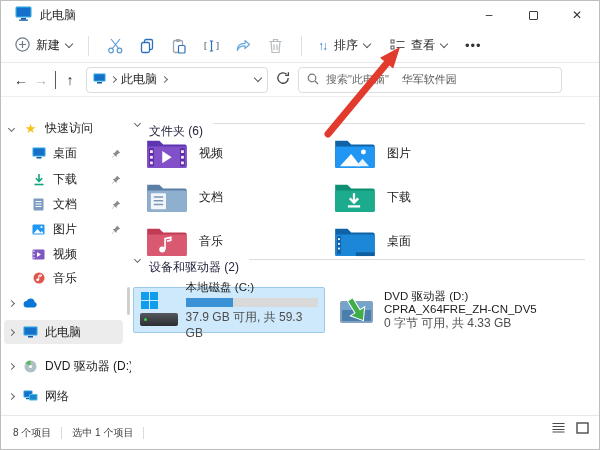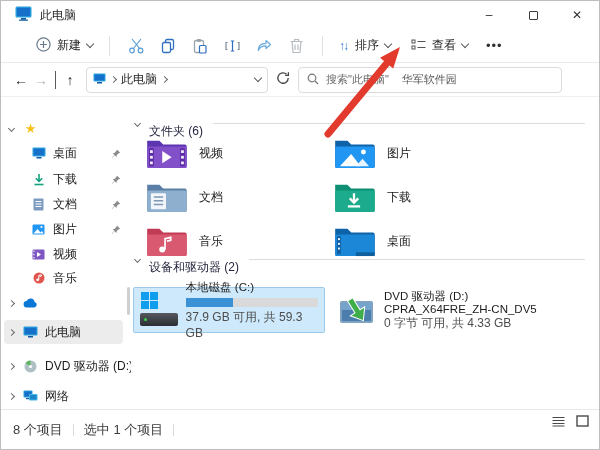--- a/index.html
+++ b/index.html
@@ -8,21 +8,21 @@
 
   
   .titlebar { position:absolute; left:0; top:0; right:0; height:28px; display:flex; align-items:center; background:#fff; }
   .titlebar .appicon { margin-left:14px; }
   .titlebar .title { margin-left:8px; font-size:12px; color:#1f1f1f; }
   .winbtns { position:absolute; right:0; top:0; height:28px; display:flex; }
   .winbtn { width:44px; height:28px; display:flex; align-items:center; justify-content:center; font-size:12px; color:#333; }
   .maxglyph { width:9px; height:9px; border:1px solid #3c3c3c; border-radius:1px; }
 
   
-  .toolbar { position:absolute; left:0; top:28px; right:0; height:34px; display:flex; align-items:center; border-bottom:1px solid #e9e9e9; padding-left:29px; }
+  .toolbar { position:absolute; left:0; top:28px; right:0; height:34px; display:flex; align-items:center; border-bottom:1px solid #e9e9e9; padding-left:8px; }
   .tbtn { display:flex; align-items:center; gap:6px; font-size:12px; color:#1b1b1b; padding:4px 6px; border-radius:4px; }
   .tdivider { width:1px; height:20px; background:#e1e1e1; margin:0 10px; }
   .iconbtn { width:32px; height:24px; display:flex; align-items:center; justify-content:center; }
   .chev { width:6px; height:6px; border-right:1.3px solid #5a5a5a; border-bottom:1.3px solid #5a5a5a; transform:rotate(45deg); margin-top:-3px; }
   .sortglyph { color:#2f7ad1; font-size:12px; letter-spacing:-2px; font-weight:bold; margin-right:2px; }
   .moredots { font-size:13px; color:#333; letter-spacing:1px; margin-left:12px; }
 
   
   .navrow { position:absolute; left:0; top:62px; right:0; height:34px; display:flex; align-items:center; border-bottom:1px solid #efefef; padding-left:10px; }
   .navico { font-size:14px; color:#1f1f1f; width:20px; text-align:center; }
@@ -54,21 +54,21 @@
   .sect .t { margin-left:9px;margin-top:16px; }
   .ftile { position:absolute; width:182px; height:40px; display:flex; align-items:center; gap:12px; padding-left:4px; font-size:12px; color:#1b1b1b; }
   .dtile { position:absolute; display:flex; align-items:center; gap:9px; padding:20px 6px; font-size:11.5px; color:#1b1b1b; }
   .dtile.sel { background:#cde9fb; border:1px solid #9cc9e9; border-radius:2px; }
   .bar { width:132px; height:9px; background:#d9d9d9; margin:3px 0 2px 0; }
   .bar .fill { height:100%; background:#3a91d6; }
   .cap { font-size:12px; color:#4d4d4d; }
   .dvdtext div { line-height:13.5px; }
 
   
-  .statusbar { position:absolute; left:0; right:0; bottom:0; height:40px; border-top:1px solid #e8e8e8; display:flex; align-items:center; padding-left:12px; gap:10px; font-size:13px; color:#3c3c3c; background:#fff; }
+  .statusbar { position:absolute; left:0; right:0; bottom:0; height:34px; border-top:1px solid #e8e8e8; display:flex; align-items:center; padding-left:12px; gap:10px; font-size:10px; color:#3c3c3c; background:#fff; }
   .sdiv { width:1px; height:12px; background:#dadada; }
   .viewtoggles { position:absolute; right:10px; top:0; height:25px; display:flex; align-items:center; gap:11px; }
 
   
   .hddicon { position:relative; width:38px; height:36px; }
   .winlogo { position:absolute; left:1px; top:0; width:17px; height:17px; display:grid; grid-template-columns:8px 8px; grid-template-rows:8px 8px; gap:1px; }
   .winlogo div { background:#119ded; }
   .hddbody { position:absolute; left:0; bottom:2px; width:38px; height:13px; border-radius:2px; background:linear-gradient(#55585e,#2c2e32); }
   .hddled { position:absolute; left:4px; bottom:7px; width:3px; height:3px; border-radius:50%; background:#39d24a; }
   .arrowlayer { position:absolute; left:0; top:0; width:600px; height:450px; pointer-events:none; z-index:60; }
@@ -204,20 +204,21 @@
       </span>
       <span class="ph">搜索"此电脑"</span>
       <span class="wm">华军软件园</span>
     </div>
   </div>
 
   <div class="sidebar">
     <div class="srow" style="top:19px">
       <span class="schev down"></span>
       <span class="icon14" style="margin-left:9px;color:#f6c21c;font-size:13px">★</span>
+      <span class="lbl">快速访问</span>
     </div>
 
     <div class="srow child" style="top:44px">
       <span class="icon14">
           <svg width="14" height="12" viewBox="0 0 14 12">
             <rect x="0.5" y="0.5" width="13" height="9" rx="1" fill="#2da4e0"></rect>
             <rect x="1.6" y="1.6" width="10.8" height="6.8" fill="#1470c8"></rect>
             <rect x="4.5" y="10" width="5" height="1.5" fill="#0d5aa0"></rect>
           </svg>
         </span>

